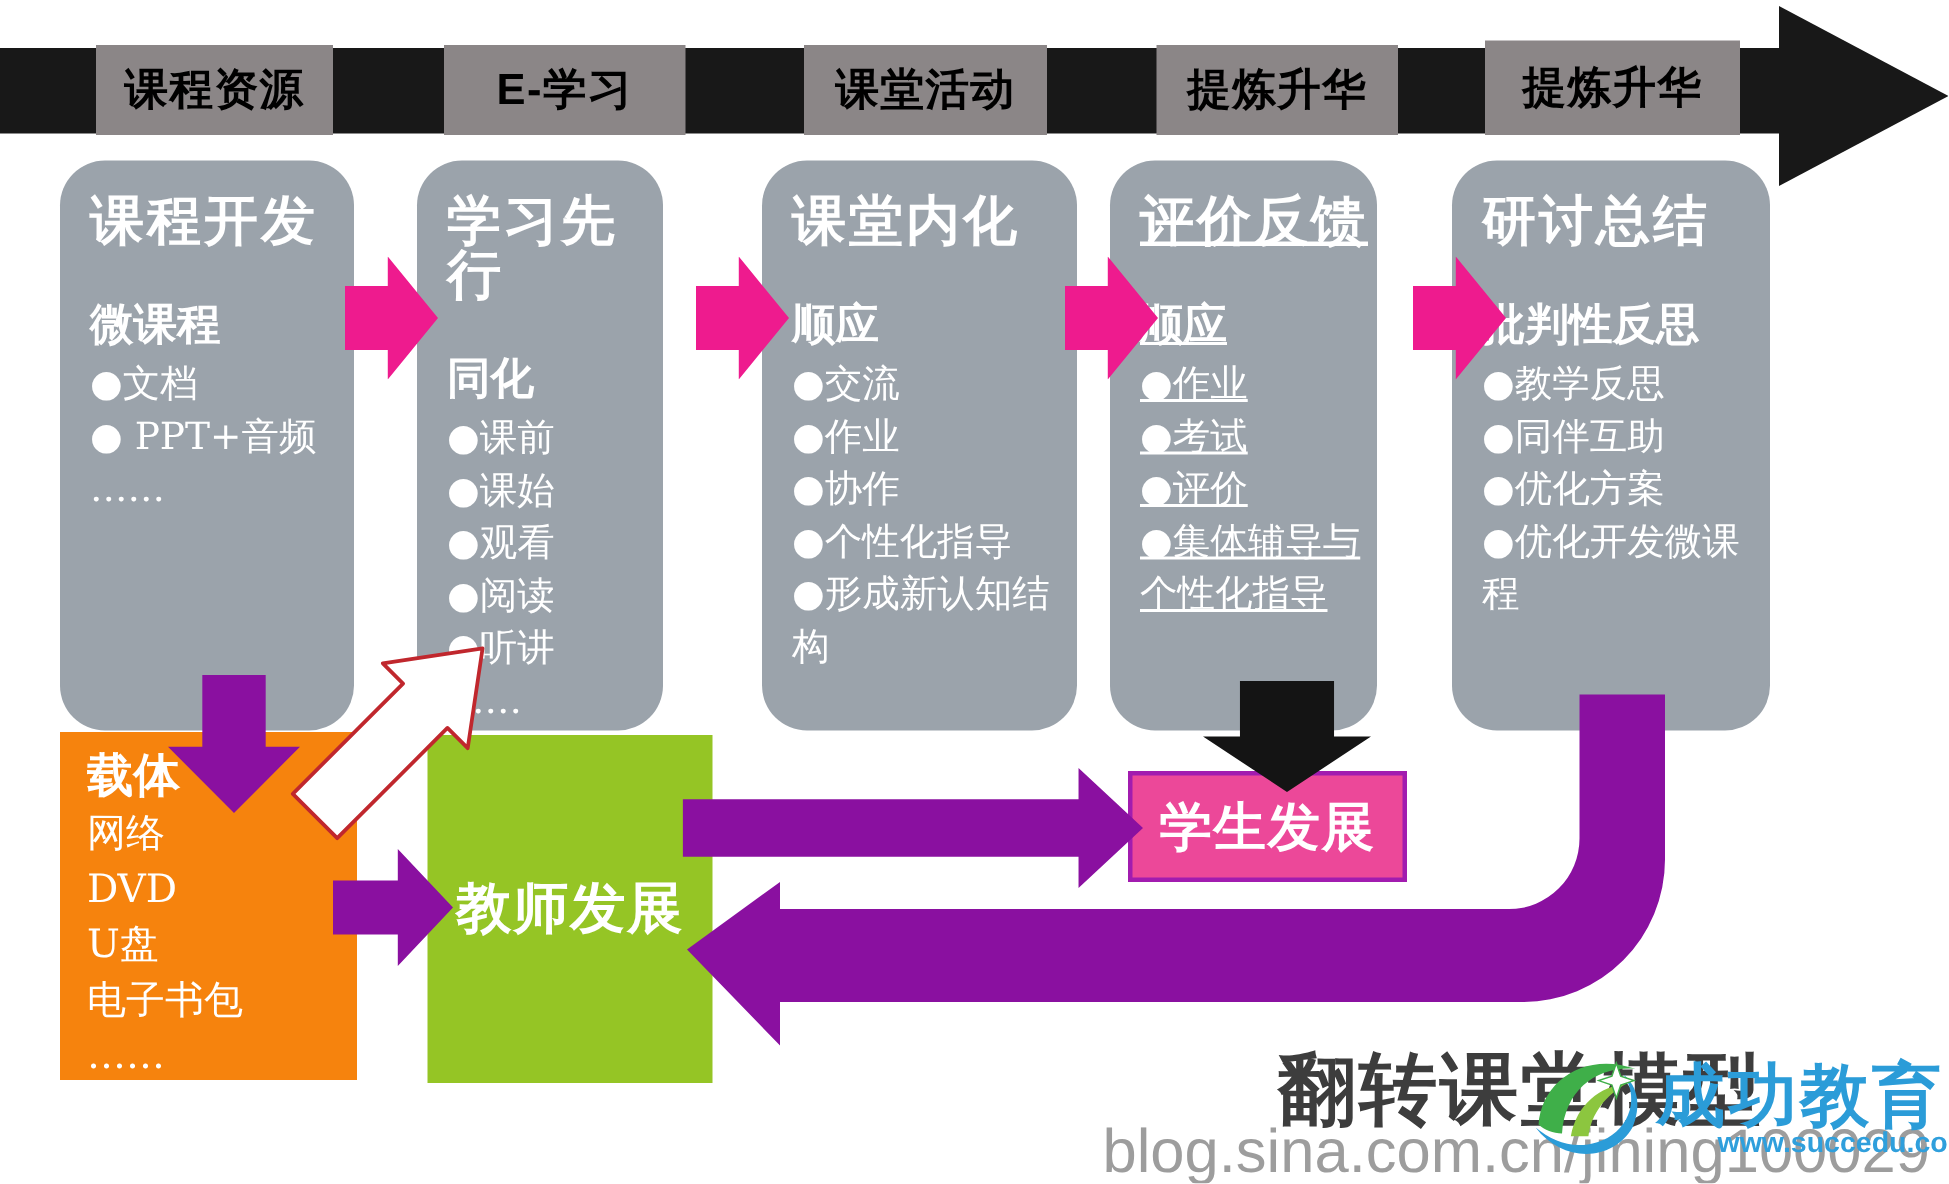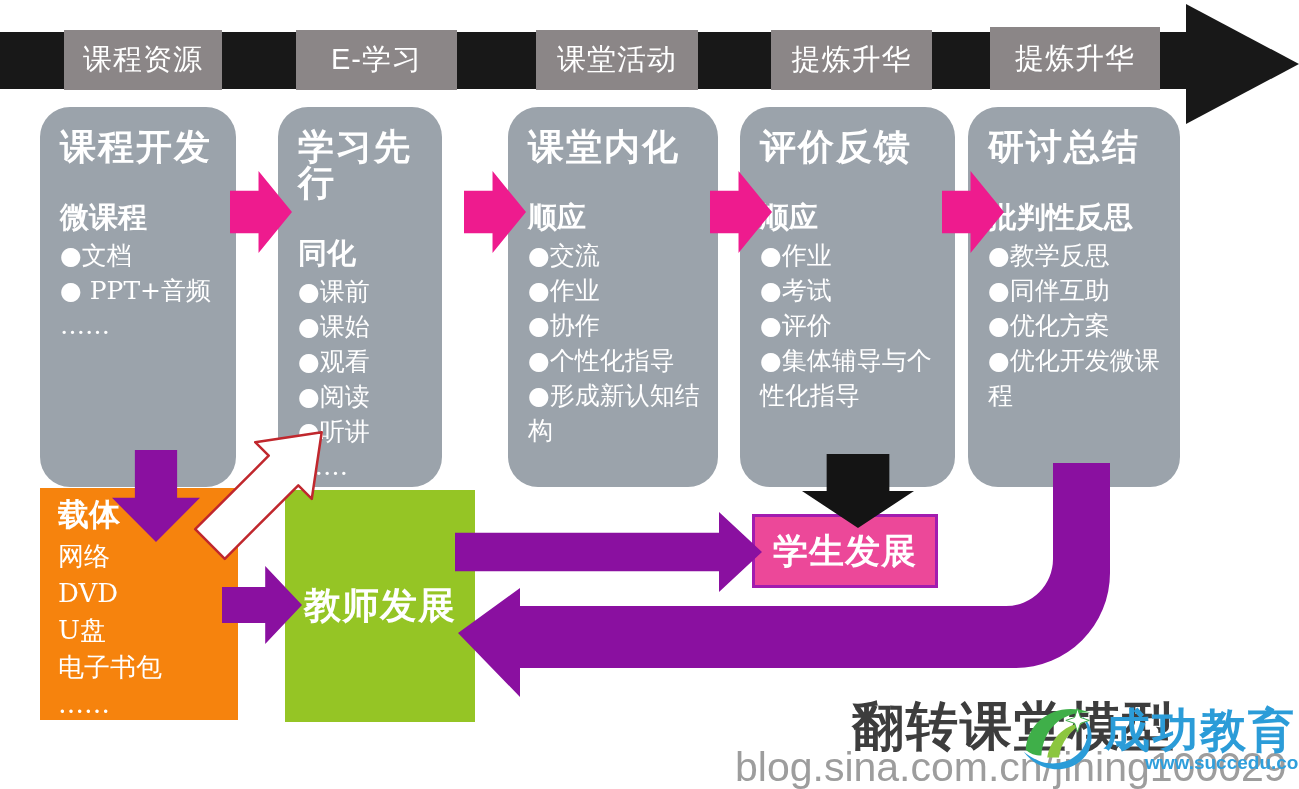--- a/index.html
+++ b/index.html
@@ -3,21 +3,21 @@
 <meta charset="utf-8">
 <style>
   html,body{margin:0;padding:0;background:#fff;}
   #canvas{position:relative;width:1299px;height:789px;background:#ffffff;overflow:hidden;
           font-family:"Liberation Sans","DejaVu Sans",sans-serif;}
 
   
   .band{position:absolute;left:0;top:32px;width:1192px;height:57px;background:#181818;z-index:1;}
   .band-head{position:absolute;left:1186px;top:4px;width:113px;height:120px;background:#181818;
              clip-path:polygon(0 0,100% 50%,0 100%);z-index:1;}
-  .seg{position:absolute;top:30px;height:60px;background:#8b8687;color:#ffffff;font-weight:normal;
+  .seg{position:absolute;top:30px;height:60px;background:#8b8687;color:#000000;font-weight:bold;
        font-size:29px;display:flex;align-items:center;justify-content:center;z-index:2;letter-spacing:1px;}
   .seg5{top:27px;height:63px;}
 
   
   .gbox{position:absolute;top:107px;height:380px;background:#9ba3ab;border-radius:30px;
         color:#fff;padding:22px 6px 0 20px;box-sizing:border-box;overflow:hidden;z-index:2;}
   .gbox-title{font-size:36px;font-weight:bold;letter-spacing:2px;line-height:1;}
   .gbox-sub{margin-top:38px;font-size:29px;font-weight:bold;line-height:1;}
   .gbox-items{margin:6px 0 0;padding:0;list-style:none;font-size:25px;line-height:35px;
               font-family:"DejaVu Serif","Liberation Serif",serif;}
@@ -32,21 +32,21 @@
   .long-right-arrow{position:absolute;left:455px;top:512px;width:307px;height:80px;background:#8a10a0;z-index:6;
           clip-path:polygon(0 26%,86% 26%,86% 0,100% 50%,86% 100%,86% 74%,0 74%);}
   .black-down-arrow{position:absolute;left:802px;top:454px;width:112px;height:74px;background:#141414;z-index:6;
           clip-path:polygon(22% 0,78% 0,78% 50%,100% 50%,50% 100%,0 50%,22% 50%);}
   .white-arrow-svg{position:absolute;left:192px;top:408px;z-index:7;}
   .loop-svg{position:absolute;left:450px;top:450px;z-index:6;}
 
   
   .carrier{position:absolute;left:40px;top:488px;width:198px;height:232px;background:#f6830d;
            color:#fff;padding:12px 0 0 18px;box-sizing:border-box;z-index:5;}
-  .carrier-title{font-size:31px;font-weight:bold;line-height:1.1;font-family:Liberation Mono, monospace;}
+  .carrier-title{font-size:31px;font-weight:bold;line-height:1.1;}
   .carrier-items{margin:4px 0 0;padding:0;list-style:none;font-size:26px;line-height:37px;
            font-family:"DejaVu Serif","Liberation Serif",serif;}
   .teacher{position:absolute;left:285px;top:490px;width:190px;height:232px;background:#95c525;
            display:flex;align-items:center;justify-content:center;z-index:5;}
   .teacher span{color:#fff;font-size:37px;font-weight:bold;letter-spacing:1px;}
   .student{position:absolute;left:752px;top:514px;width:186px;height:74px;background:#ec4899;
            border:3px solid #a21caf;box-sizing:border-box;display:flex;align-items:center;
            justify-content:center;z-index:5;}
   .student span{color:#fff;font-size:35px;font-weight:bold;letter-spacing:1px;}
 
@@ -100,21 +100,21 @@
     <div class="gbox-title">课堂内化</div>
     <div class="gbox-sub">顺应</div>
     <ul class="gbox-items">
         <li>●交流</li>
         <li>●作业</li>
         <li>●协作</li>
         <li>●个性化指导</li>
         <li>●形成新认知结构</li>
       </ul>
   </div>
-  <div class="gbox" style="left:740px;width:215px;">
+  <div class="gbox" style="left:740px;width:178px;text-decoration:underline;">
     <div class="gbox-title">评价反馈</div>
     <div class="gbox-sub">顺应</div>
     <ul class="gbox-items">
         <li>●作业</li>
         <li>●考试</li>
         <li>●评价</li>
         <li>●集体辅导与个性化指导</li>
       </ul>
   </div>
   <div class="gbox" style="left:968px;width:212px;">

